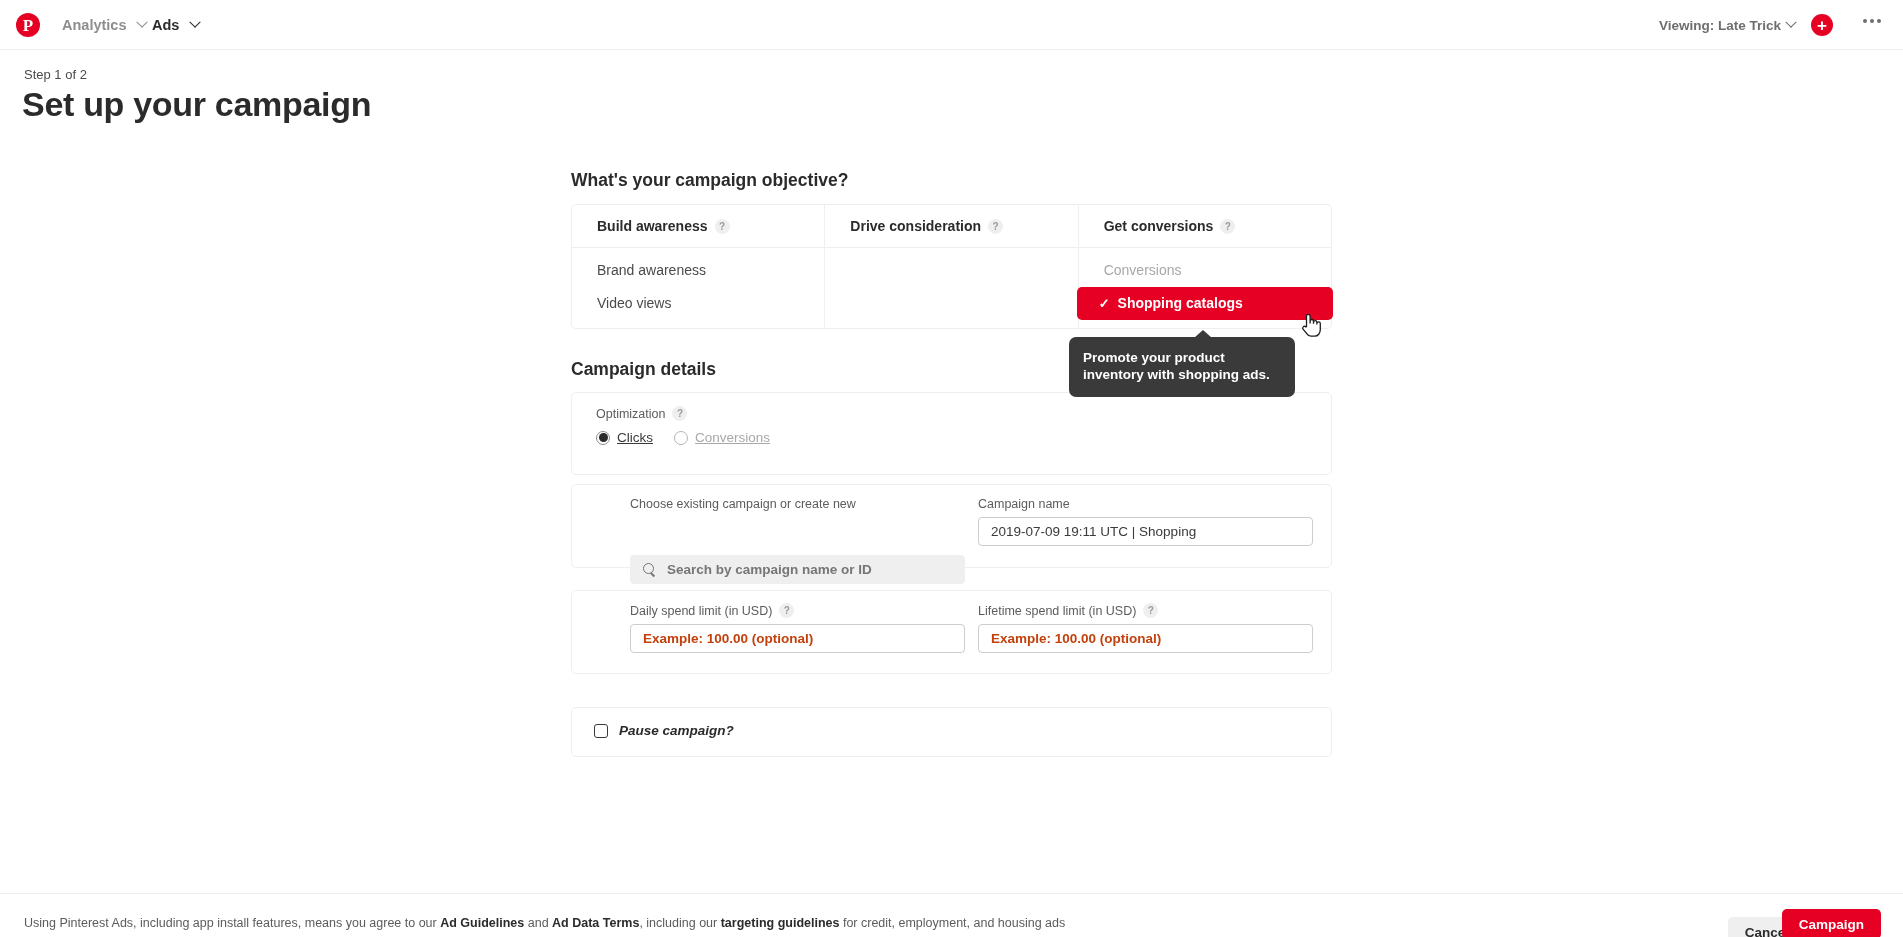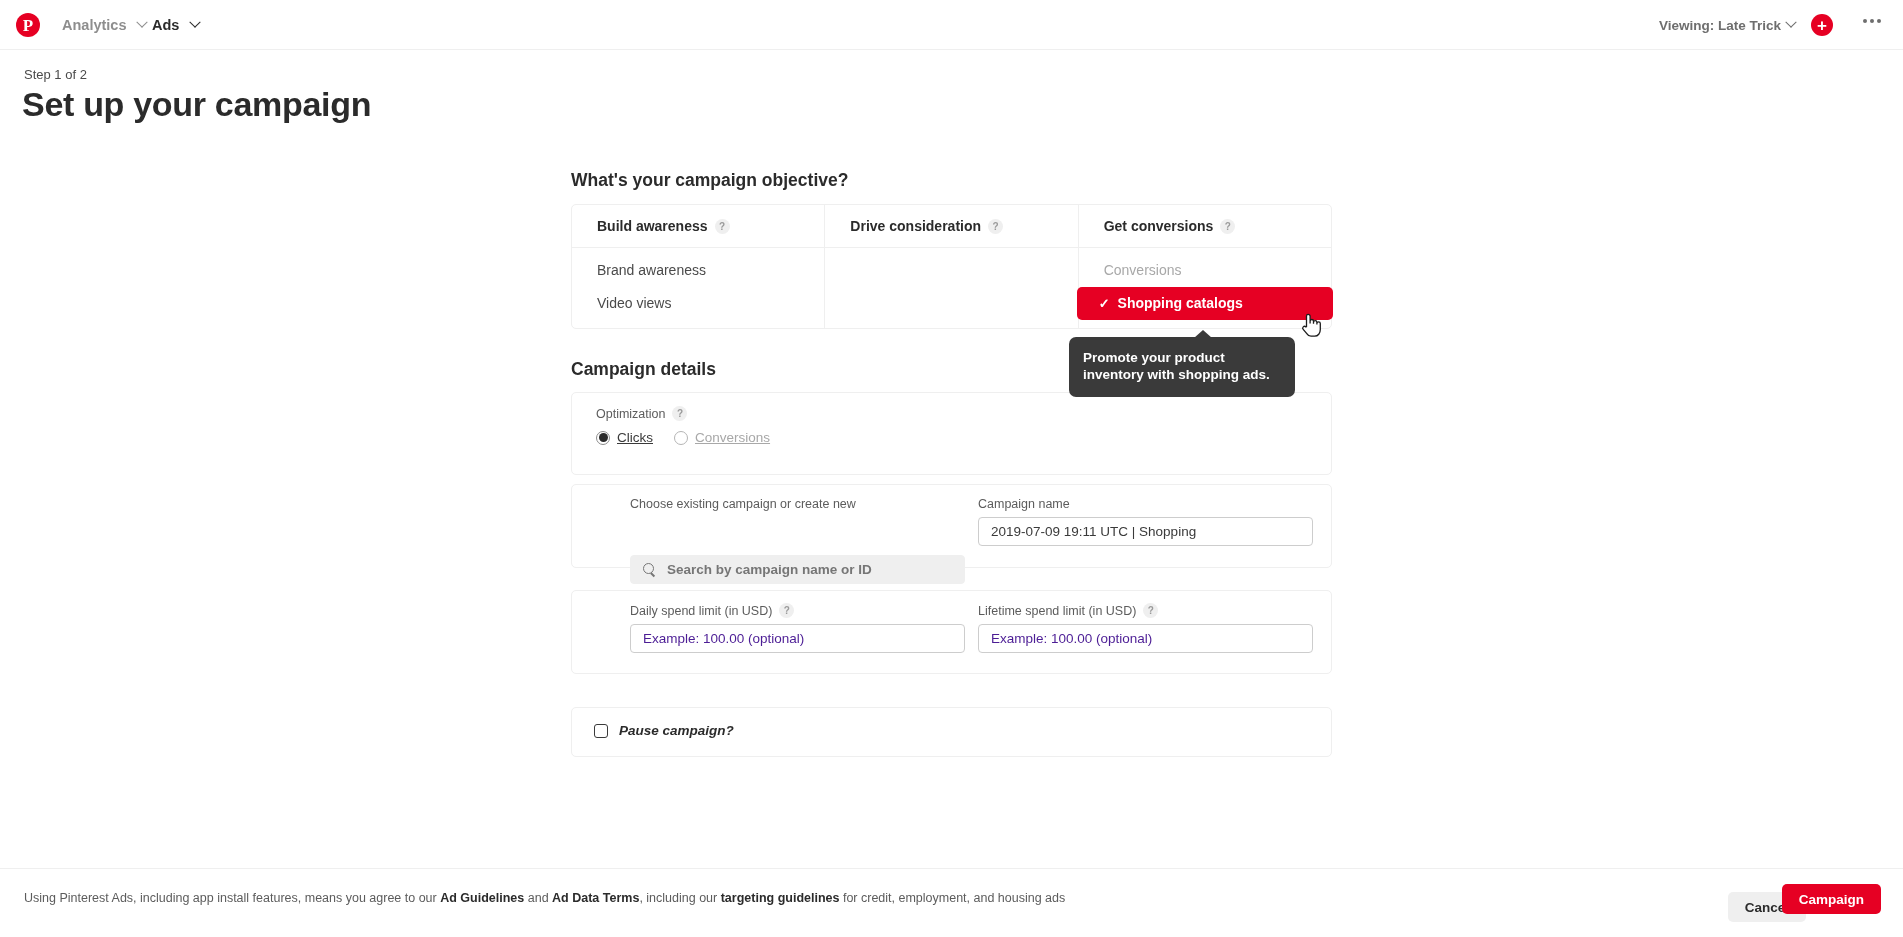--- a/index.html
+++ b/index.html
@@ -202,21 +202,21 @@
   .input-box {
     height: 29px; width: 100%;
     border: 1px solid #cdcdcd; border-radius: 4px;
     background: #ffffff;
     display: flex; align-items: center;
     padding: 0 12px;
     font-size: 13.5px; color: #3a3a3a;
     cursor: text;
     white-space: nowrap; overflow: hidden;
   }
-  .input-box.placeholder { color: #4c1d95; }
+  .input-box.placeholder { color: #c2410c; font-weight: bold; }
   .search-box {
     height: 29px; width: 100%;
     background: #efefef; border: 1px solid #efefef;
     border-radius: 4px;
     display: flex; align-items: center; gap: 11px;
     padding: 0 12px;
     cursor: text;
     margin-top: 44px;
   }
   .search-text { font-size: 13.5px; font-weight: bold; color: #767676; white-space: nowrap; }
@@ -240,21 +240,21 @@
   .cbox {
     width: 14px; height: 14px;
     border: 1.6px solid #3a3a3a; border-radius: 3px;
     background: #fff; flex: none; cursor: pointer;
   }
   .pause-text { font-size: 13.5px; font-weight: bold; color: #2b2b2b; }
 
   
   .footer {
     position: absolute; left: 0; bottom: 0;
-    width: 1903px; height: 69px;
+    width: 1903px; height: 44px;
     border-top: 1px solid #efefef;
     background: #ffffff;
   }
   .legal {
     position: absolute; left: 24px; top: 22px;
     font-size: 12.5px; color: #5c5c5c;
     white-space: nowrap;
   }
   .legal b { color: #2b2b2b; font-weight: bold; cursor: pointer; }
   .btn {

